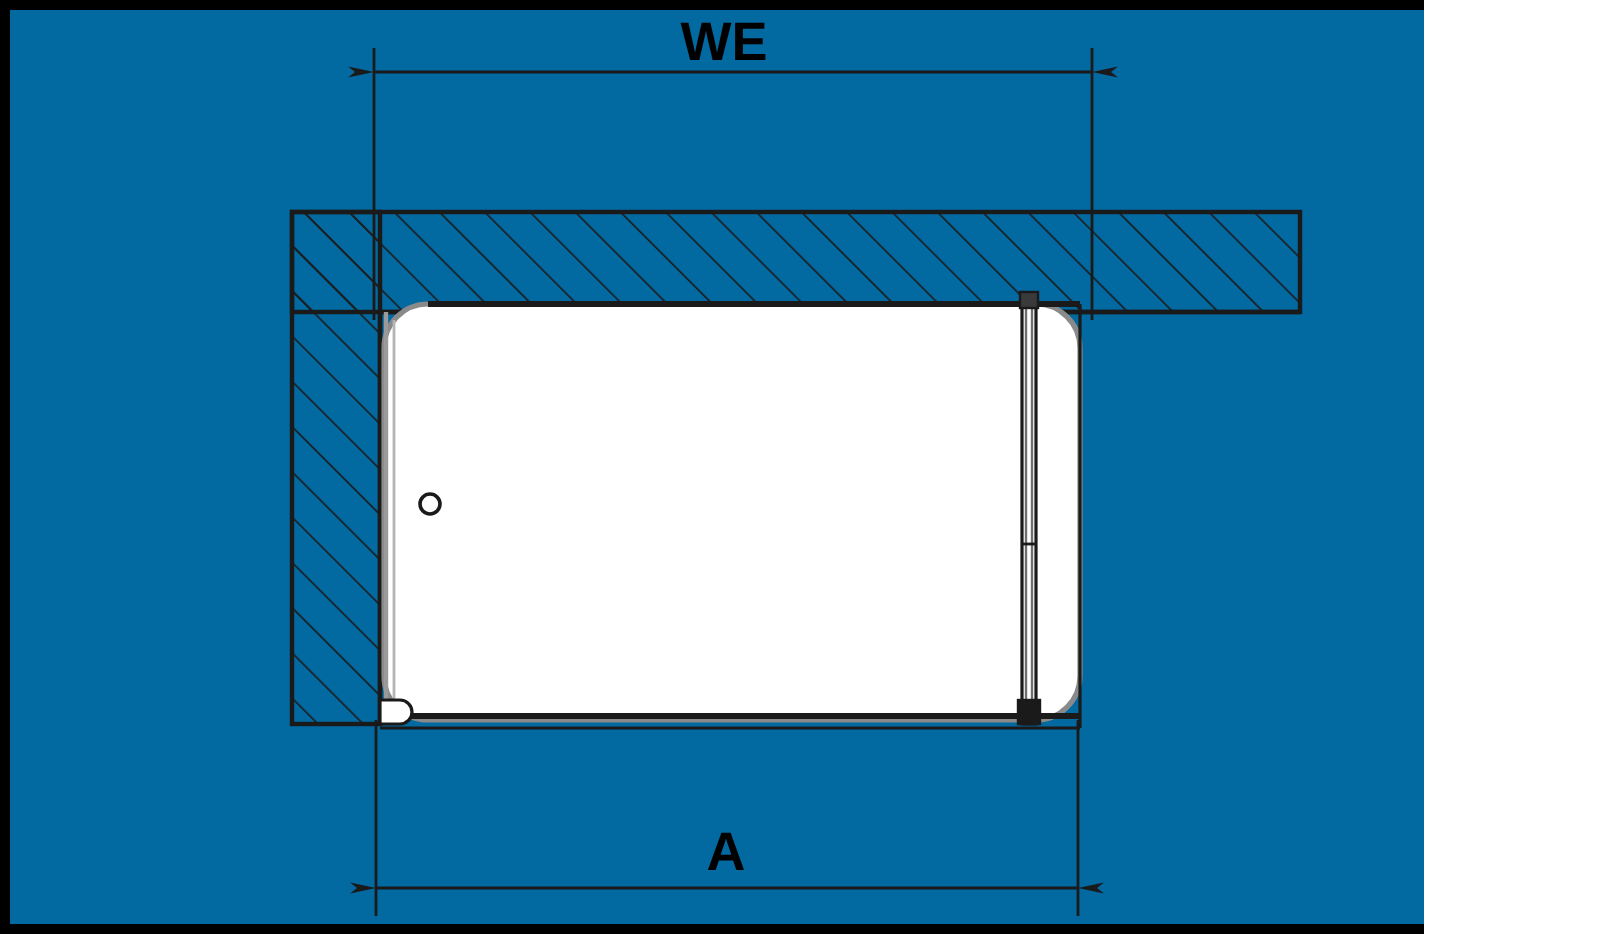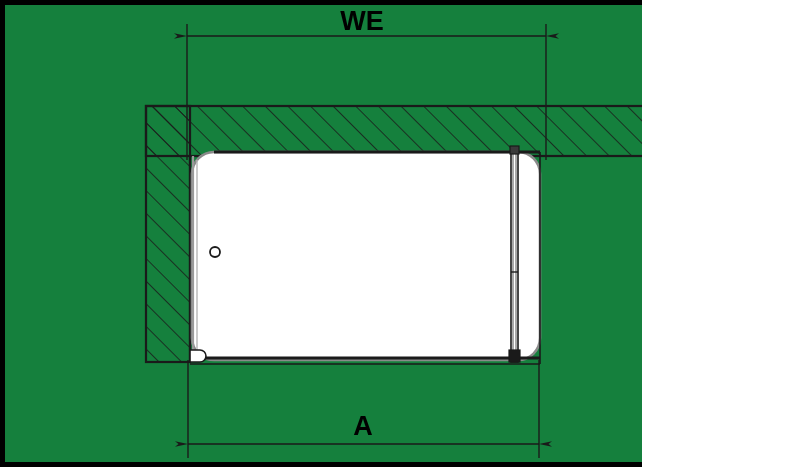--- a/index.html
+++ b/index.html
@@ -5,23 +5,23 @@
   html, body {
     margin: 0;
     padding: 0;
     background: #ffffff;
   }
   body {
     font-family: "Liberation Sans", sans-serif;
   }
   #drawing-root {
     position: relative;
-    width: 642px;
+    width: 712px;
     height: 467px;
-    background: #15803d;
+    background: #0369a1;
     overflow: hidden;
   }
   #drawing-svg {
     position: absolute;
     left: 0;
     top: 0;
     width: 801px;
     height: 467px;
     display: block;
   }

